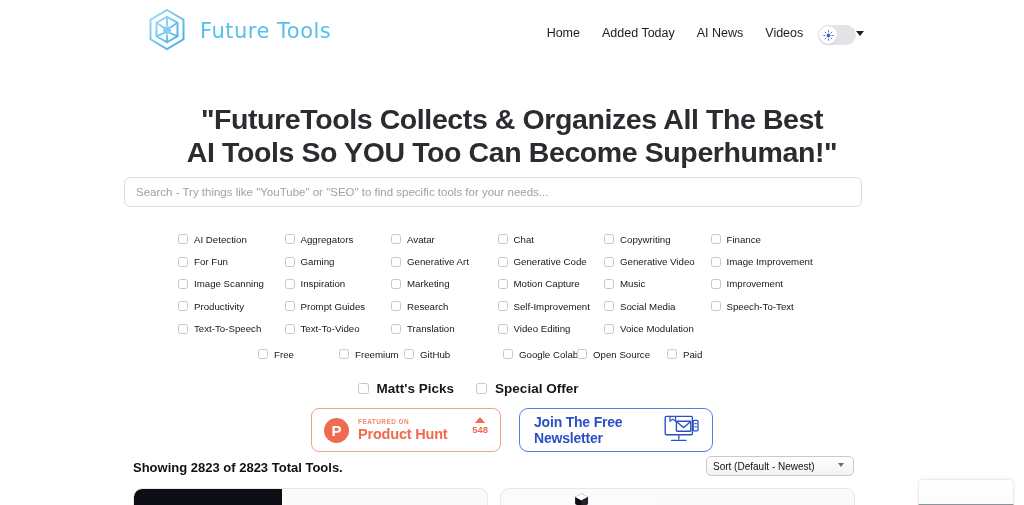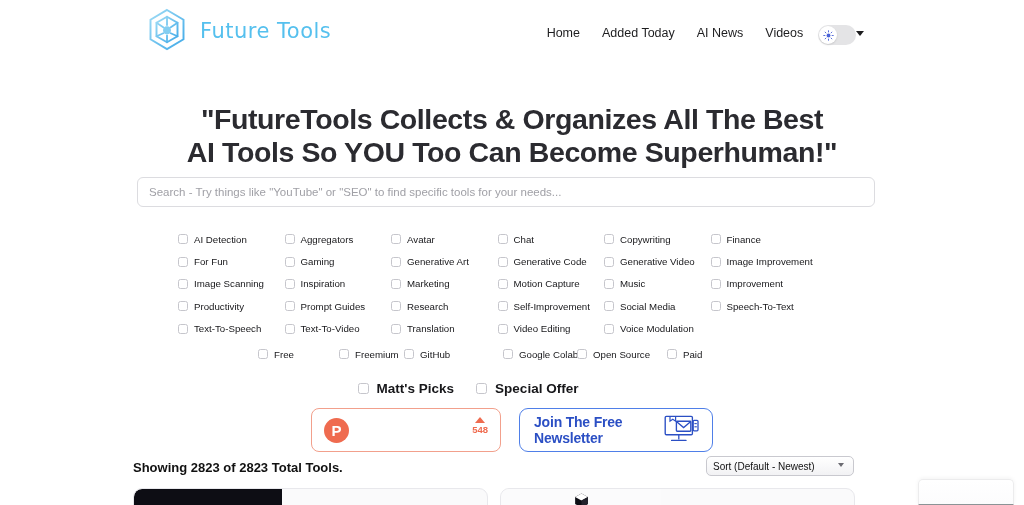--- a/index.html
+++ b/index.html
@@ -51,21 +51,21 @@
 
   
   .headline {
     position: absolute; top: 84px; left: 0; width: 1024px;
     text-align: center;
     font-size: 28.5px; line-height: 33px; font-weight: 700;
     letter-spacing: -0.4px; color: #2b2b30;
   }
 
   
-  .search-wrap { position: absolute; top: 177px; left: 137px; width: 781px; border-radius: 7px; }
+  .search-wrap { position: absolute; top: 177px; left: 124px; width: 781px; border-radius: 7px; }
   .search-input {
     width: 738px; height: 30px; border: 1px solid #dcdce0; border-radius: 6px;
     background: #fff; padding: 0 11px; font-size: 11.5px; color: #111;
     font-family: "Liberation Sans", sans-serif; outline: none;
   }
   .search-input::placeholder { color: #a0a0a6; }
 
   
   .cat-grid {
     position: absolute; top: 228px; left: 178px;
@@ -380,20 +380,24 @@
       <label class="cb-item">
         <span class="cb"></span>
         <span>Special Offer</span>
       </label>
     </div>
 
   <div class="badges">
 
     <div class="ph-badge">
       <div class="ph-logo">P</div>
+      <div class="ph-text">
+        <span class="ph-featured">FEATURED ON</span>
+        <span class="ph-name">Product Hunt</span>
+      </div>
       <div class="ph-votes">
         <div class="ph-arrow"></div>
         <div class="ph-count">548</div>
       </div>
     </div>
 
     <div class="nl-badge">
       <div class="nl-text">
         <span>Join The Free</span><br>
         <span>Newsletter</span>

